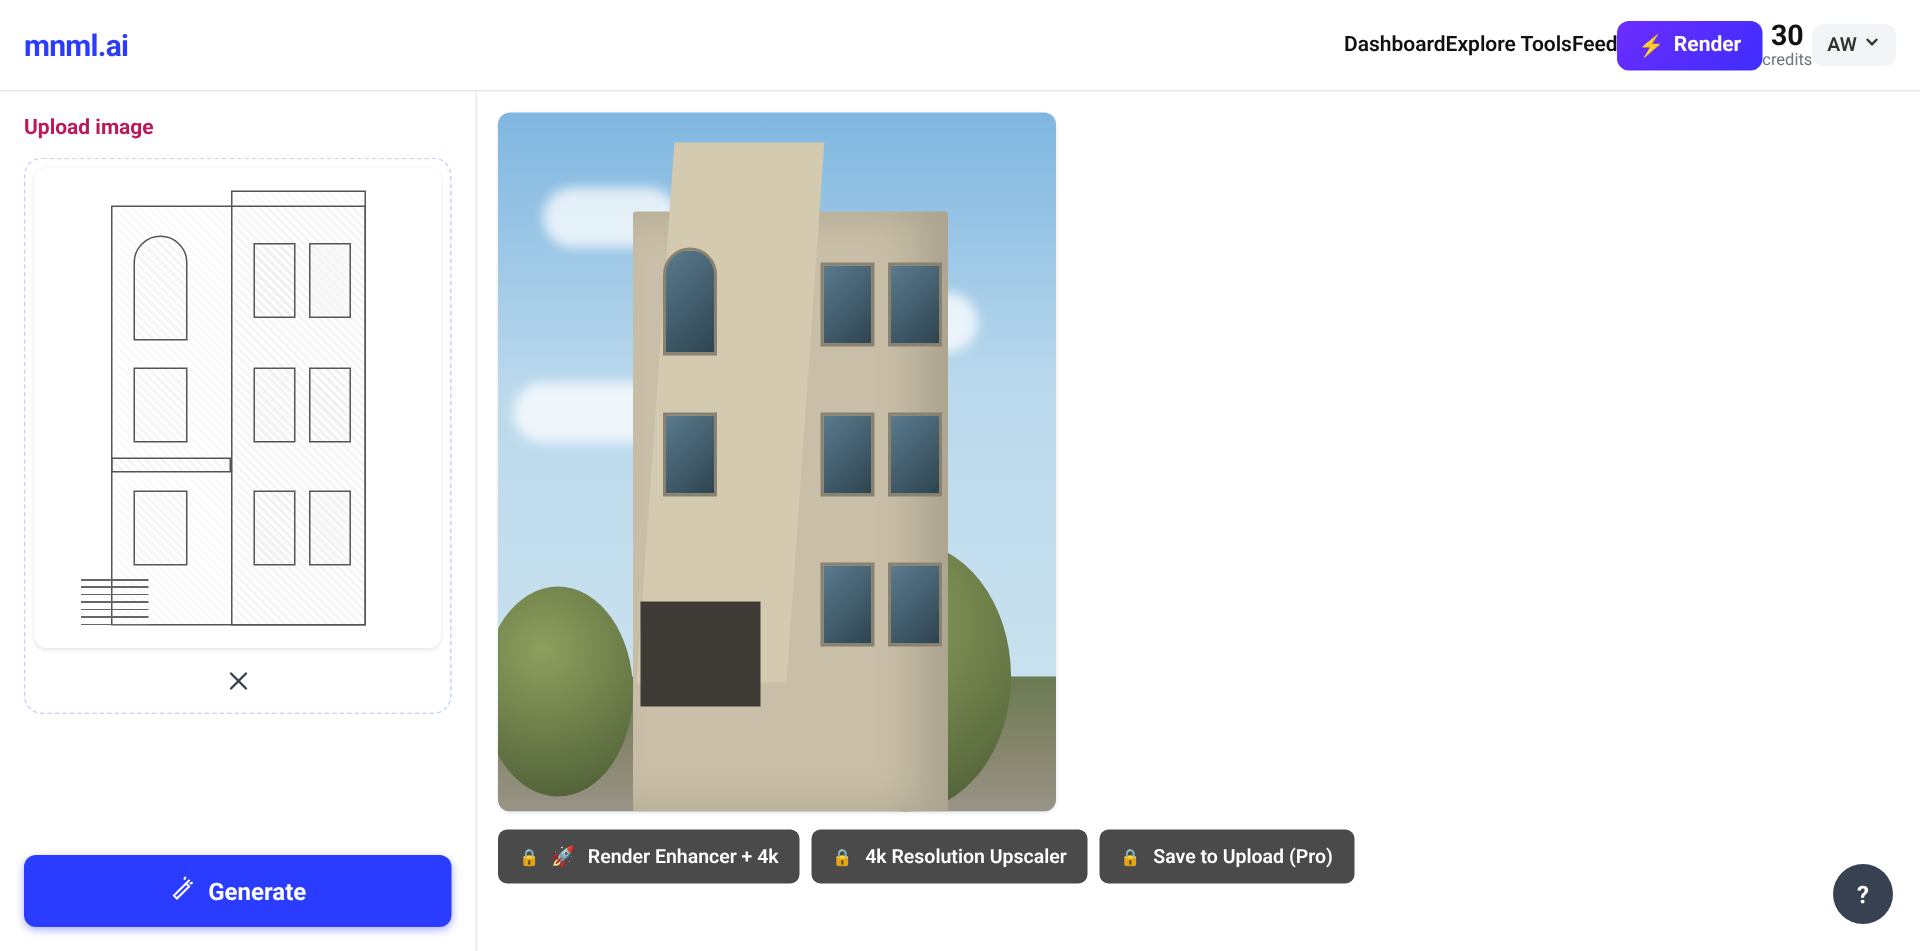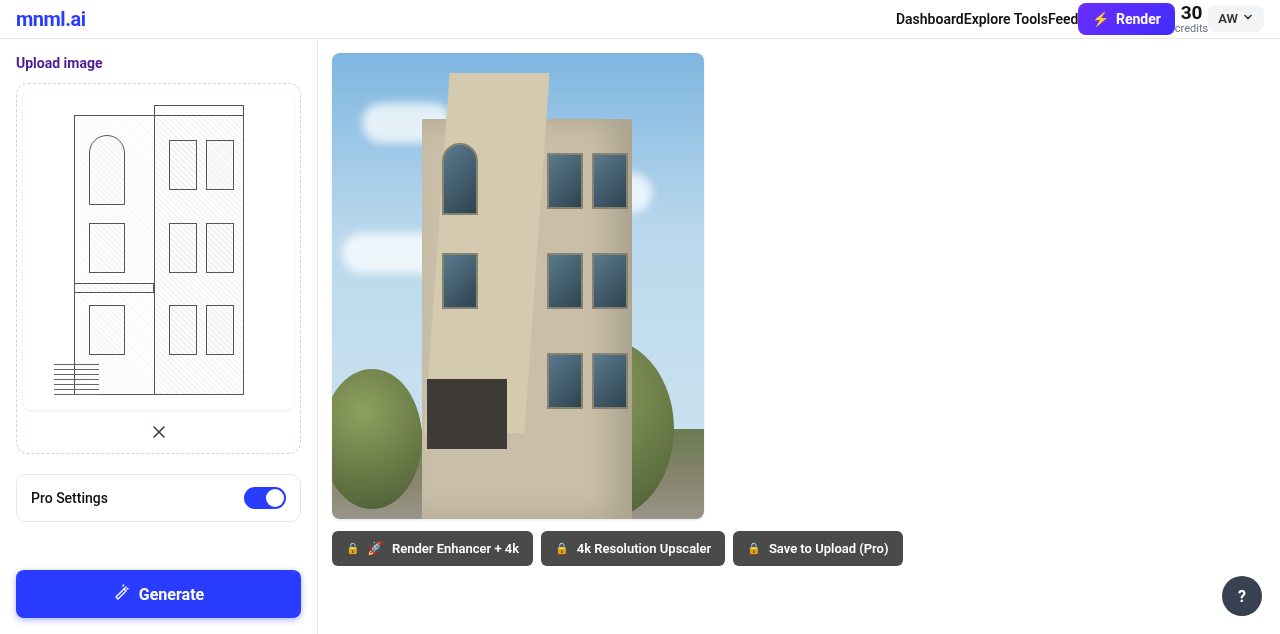--- a/index.html
+++ b/index.html
@@ -1,30 +1,30 @@
 <!DOCTYPE html>
 <html><head>
 <meta charset="utf-8">
 <style>
 * { margin: 0; padding: 0; box-sizing: border-box; font-family: -apple-system, BlinkMacSystemFont, 'Segoe UI', Roboto, sans-serif; }
 body { width: 1280px; height: 634px; overflow: hidden; background: #fff; display: flex; flex-direction: column; }
 
-.header { height: 39px; border-bottom: 1px solid #e5e7eb; display: flex; align-items: center; justify-content: space-between; padding: 0 16px; }
+.header { height: 61px; border-bottom: 1px solid #e5e7eb; display: flex; align-items: center; justify-content: space-between; padding: 0 16px; }
 .logo { font-weight: 700; font-size: 20px; color: #2a3cff; letter-spacing: -0.5px; }
 .nav { display: flex; align-items: center; gap: 0; }
 .nav-link { font-size: 14px; font-weight: 600; color: #111; text-decoration: none; cursor: pointer; }
 .upgrade-btn { background: linear-gradient(135deg, #6d2dff, #3f2dff); color: #fff; border: none; border-radius: 8px; padding: 8px 14px; font-size: 14px; font-weight: 700; display: flex; align-items: center; gap: 6px; cursor: pointer; }
 .lightning { color: #ffcd00; font-size: 14px; }
 .credits { display: flex; flex-direction: column; align-items: center; font-size: 11px; color: #6b7280; line-height: 1.1; }
 .credits-number { font-size: 19px; font-weight: 700; color: #111; }
 .user-menu { background: #f3f4f6; border-radius: 8px; padding: 6px 10px; font-size: 13px; font-weight: 600; color: #333; display: flex; align-items: center; gap: 4px; cursor: pointer; }
 
 .main { flex: 1; display: flex; overflow: hidden; }
 .sidebar { width: 318px; border-right: 1px solid #e5e7eb; padding: 16px; display: flex; flex-direction: column; position: relative; overflow-y: auto; }
-.section-title { font-size: 14px; font-weight: 700; color: #4c1d95; margin-bottom: 12px; }
+.section-title { font-size: 14px; font-weight: 700; color: #be185d; margin-bottom: 12px; }
 .upload-box { border: 1px dashed #c7d2fe; border-radius: 12px; padding: 6px; display: flex; flex-direction: column; align-items: center; gap: 10px; margin-bottom: 20px; }
 .upload-preview { width: 100%; height: 320px; background: #fff; border-radius: 8px; box-shadow: 0 1px 3px rgba(0,0,0,0.1); display: flex; align-items: center; justify-content: center; overflow: hidden; }
 .sketch-building { width: 210px; height: 290px; position: relative; }
 .remove-btn { cursor: pointer; color: #374151; padding: 4px; }
 
 .pro-settings { border: 1px solid #e5e7eb; border-radius: 10px; padding: 12px 14px; display: flex; align-items: center; justify-content: space-between; margin-bottom: 20px; }
 .pro-label { font-size: 14px; font-weight: 500; color: #111; }
 .toggle { width: 42px; height: 22px; border-radius: 22px; background: #2a3cff; position: relative; cursor: pointer; }
 .toggle-knob { width: 18px; height: 18px; border-radius: 50%; background: #fff; position: absolute; top: 2px; right: 2px; }
 
@@ -103,26 +103,20 @@
       </div>
       <div class="remove-btn">
         <span>
           <svg width="14" height="14" viewBox="0 0 14 14">
               <path d="M2 2 L12 12 M12 2 L2 12" stroke="#374151" stroke-width="1.6" stroke-linecap="round"></path>
             </svg>
         </span>
       </div>
     </div>
 
-    <div class="pro-settings">
-      <span class="pro-label">Pro Settings</span>
-      <div class="toggle">
-        <div class="toggle-knob"></div>
-      </div>
-    </div>
 
     <button class="generate-btn">
       <span>
         <svg width="16" height="16" viewBox="0 0 16 16">
             <path d="M3 13 L11 5 L13 7 L5 15 Z M11 5 L13 3 M10 2 L10.5 1 M14 5 L15 4.5" stroke="#fff" stroke-width="1.4" fill="none" stroke-linecap="round"></path>
           </svg>
       </span>
       <span>Generate</span>
     </button>
   </aside>

